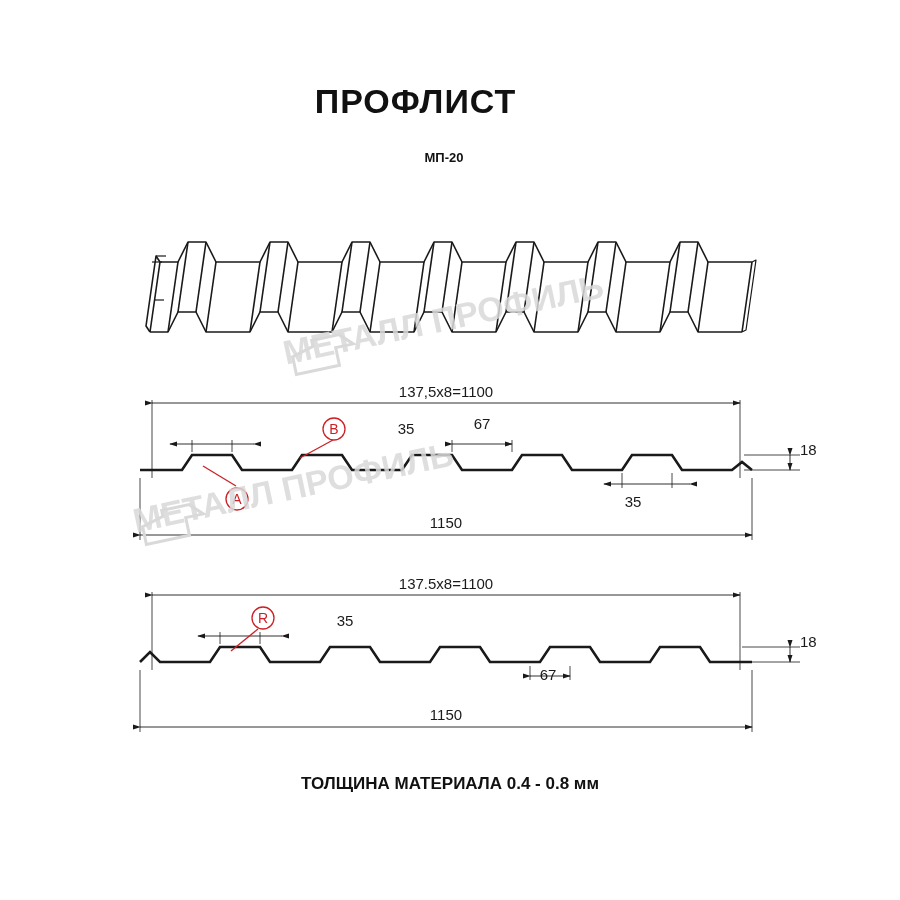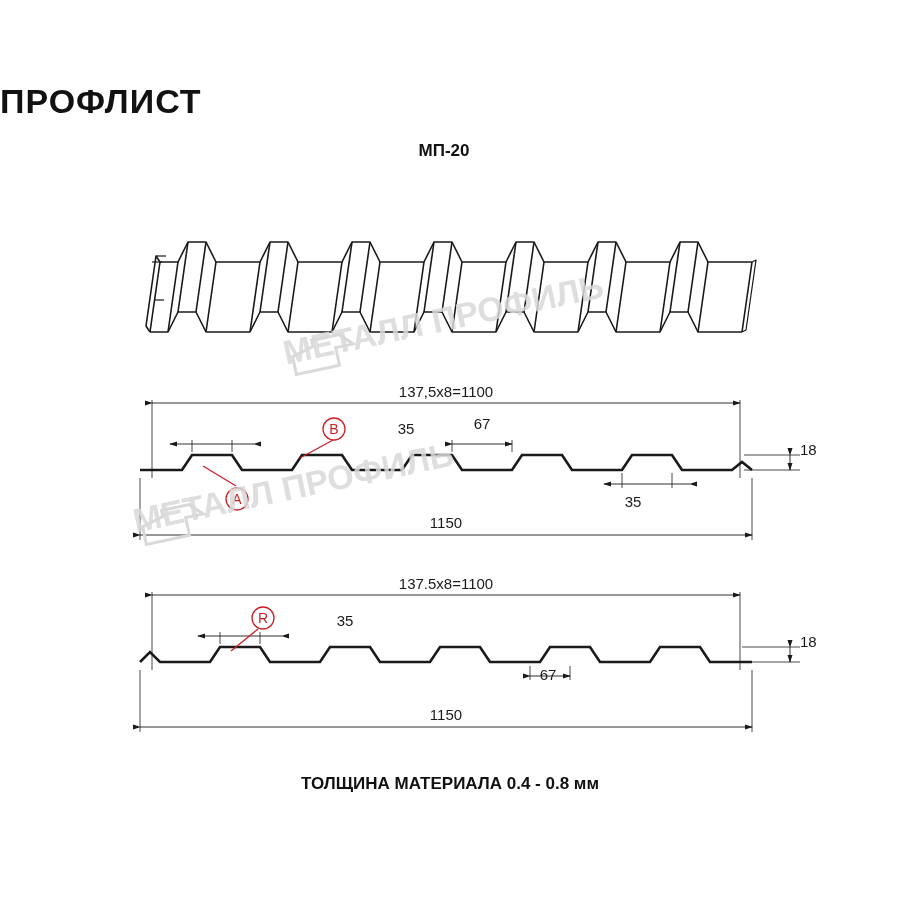--- a/index.html
+++ b/index.html
@@ -19,32 +19,33 @@
     position: absolute;
     inset: 0;
     width: 900px;
     height: 900px;
   }
   .title {
     position: absolute;
     top: 82px;
     left: 0;
     width: 831px;
+    text-align: center;
     font-size: 34px;
     font-weight: bold;
     letter-spacing: 1px;
     color: #111111;
   }
   .subtitle {
     position: absolute;
-    top: 141px;
+    top: 150px;
     left: 0;
     width: 888px;
     text-align: center;
-    font-size: 17px;
+    font-size: 13px;
     font-weight: bold;
     color: #111111;
   }
   .footer {
     position: absolute;
     top: 774px;
     left: 0;
     width: 900px;
     text-align: center;
     font-size: 17px;

